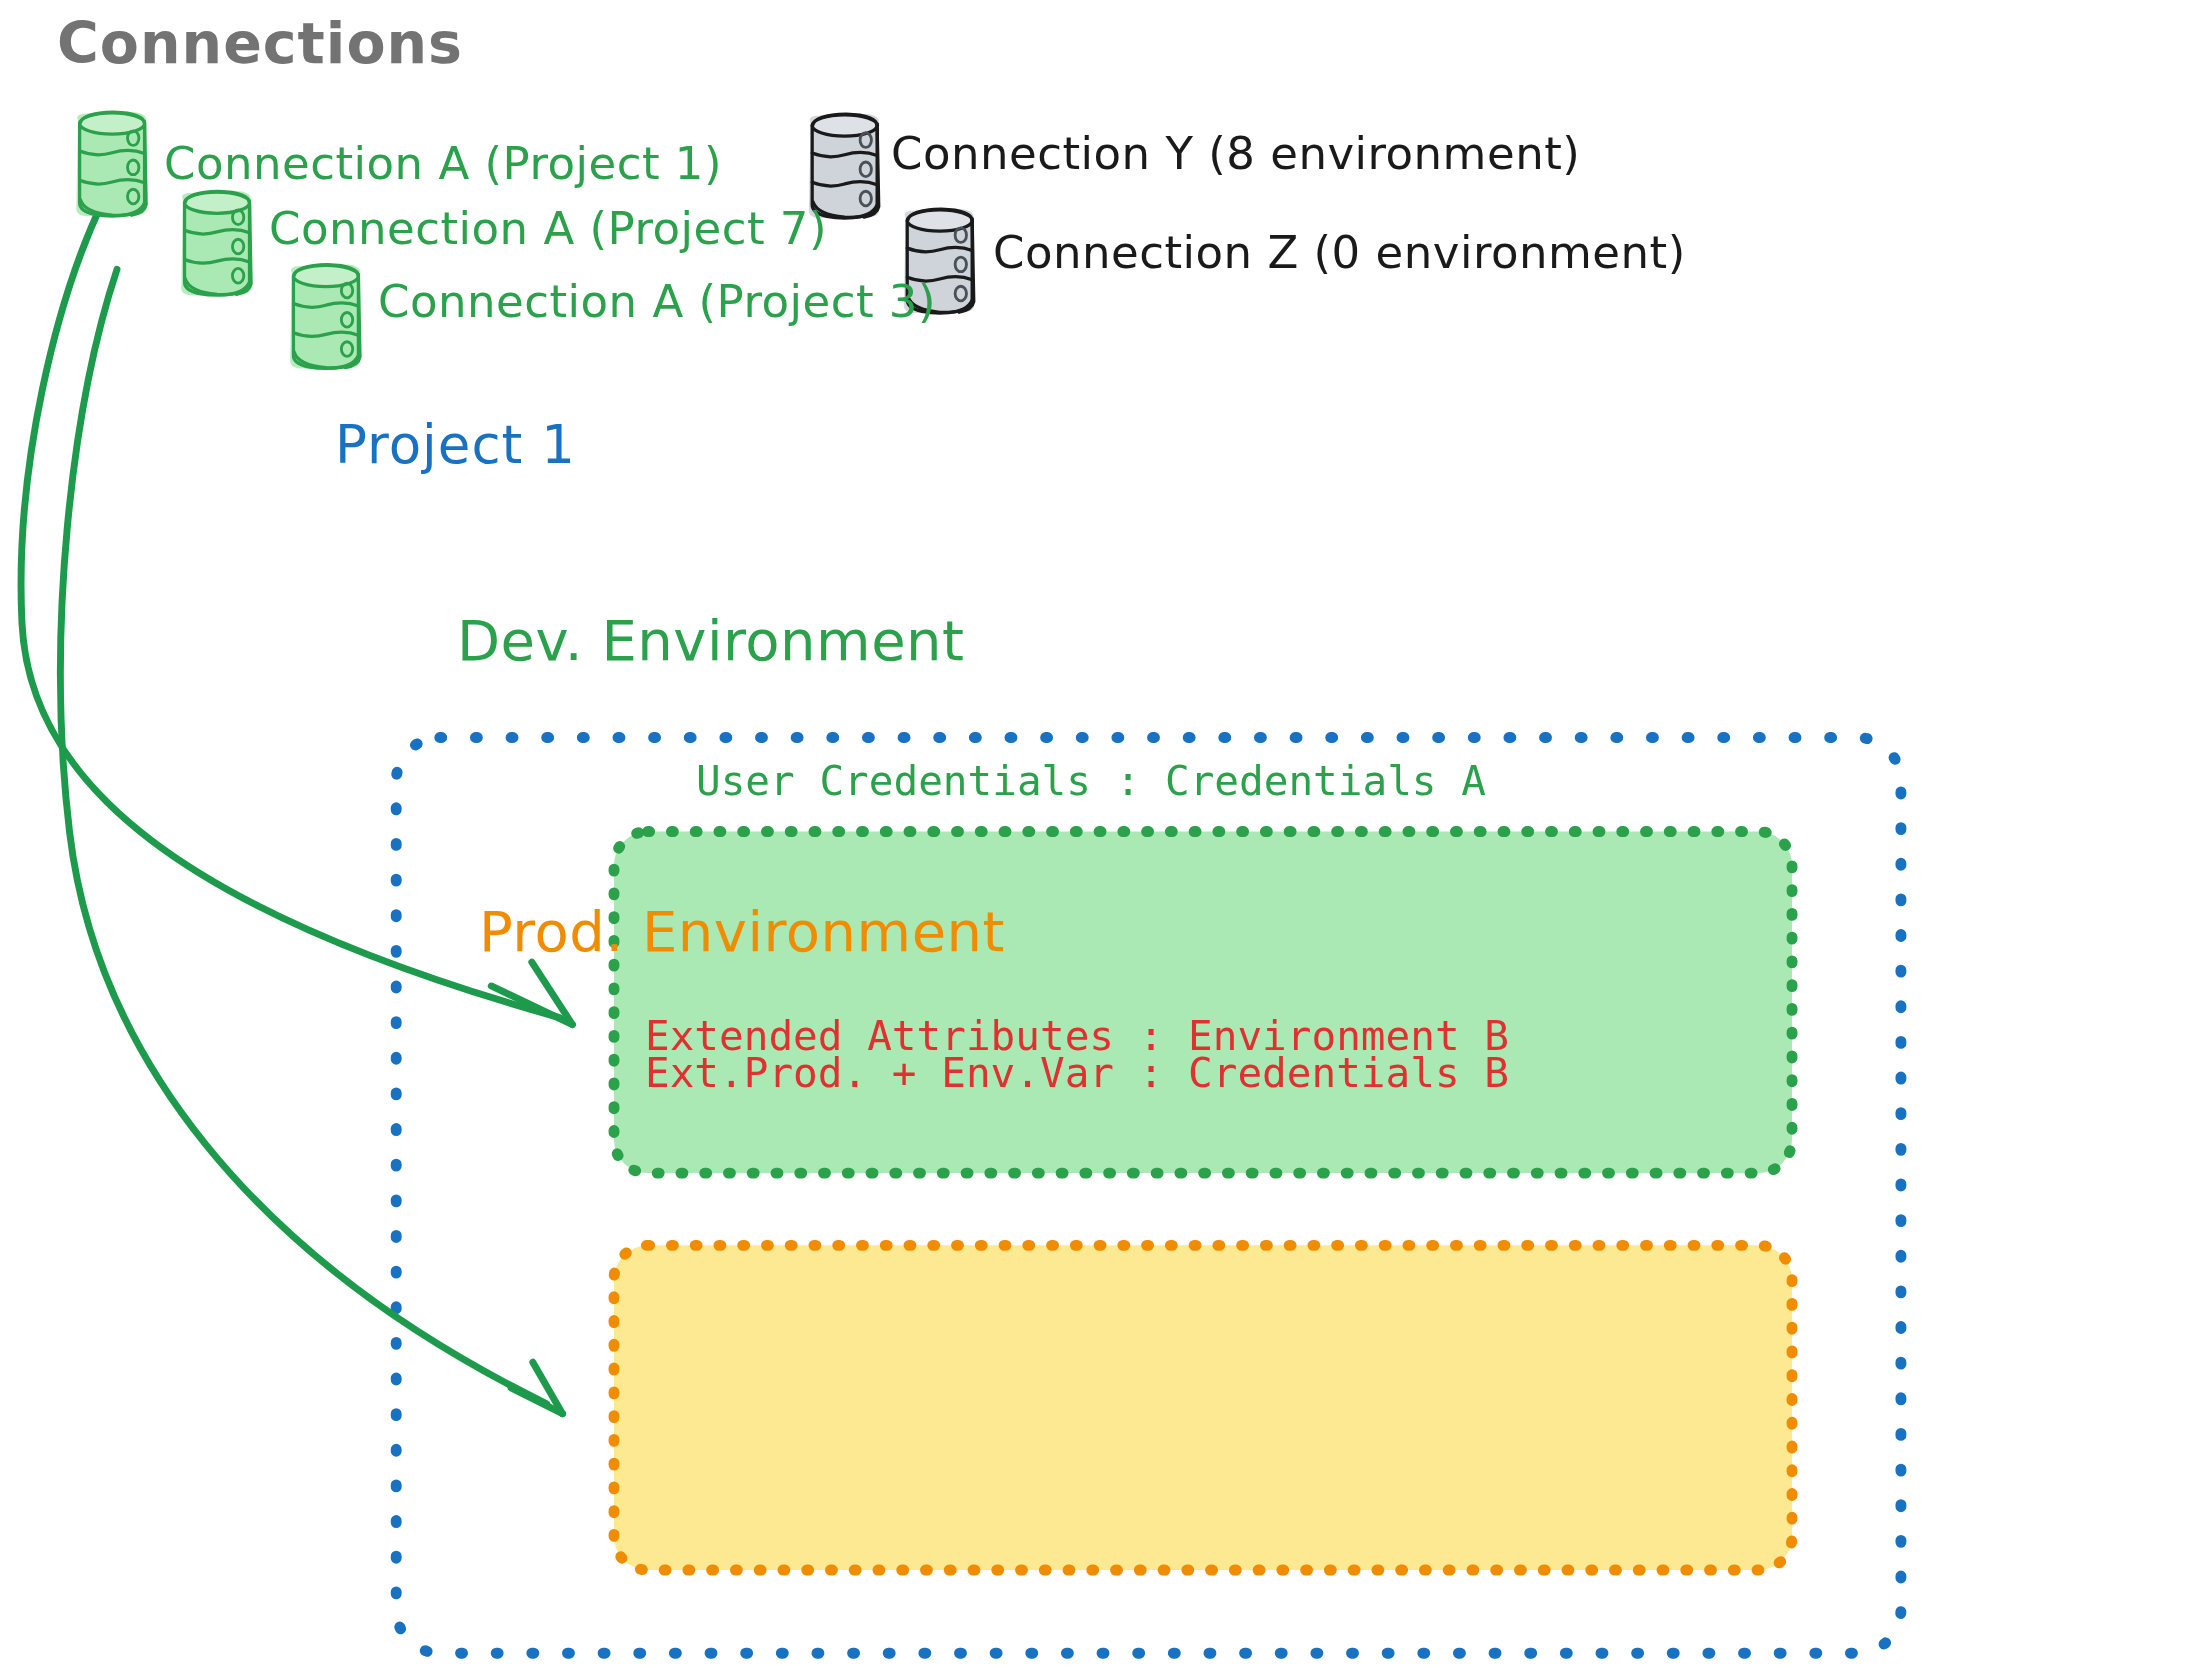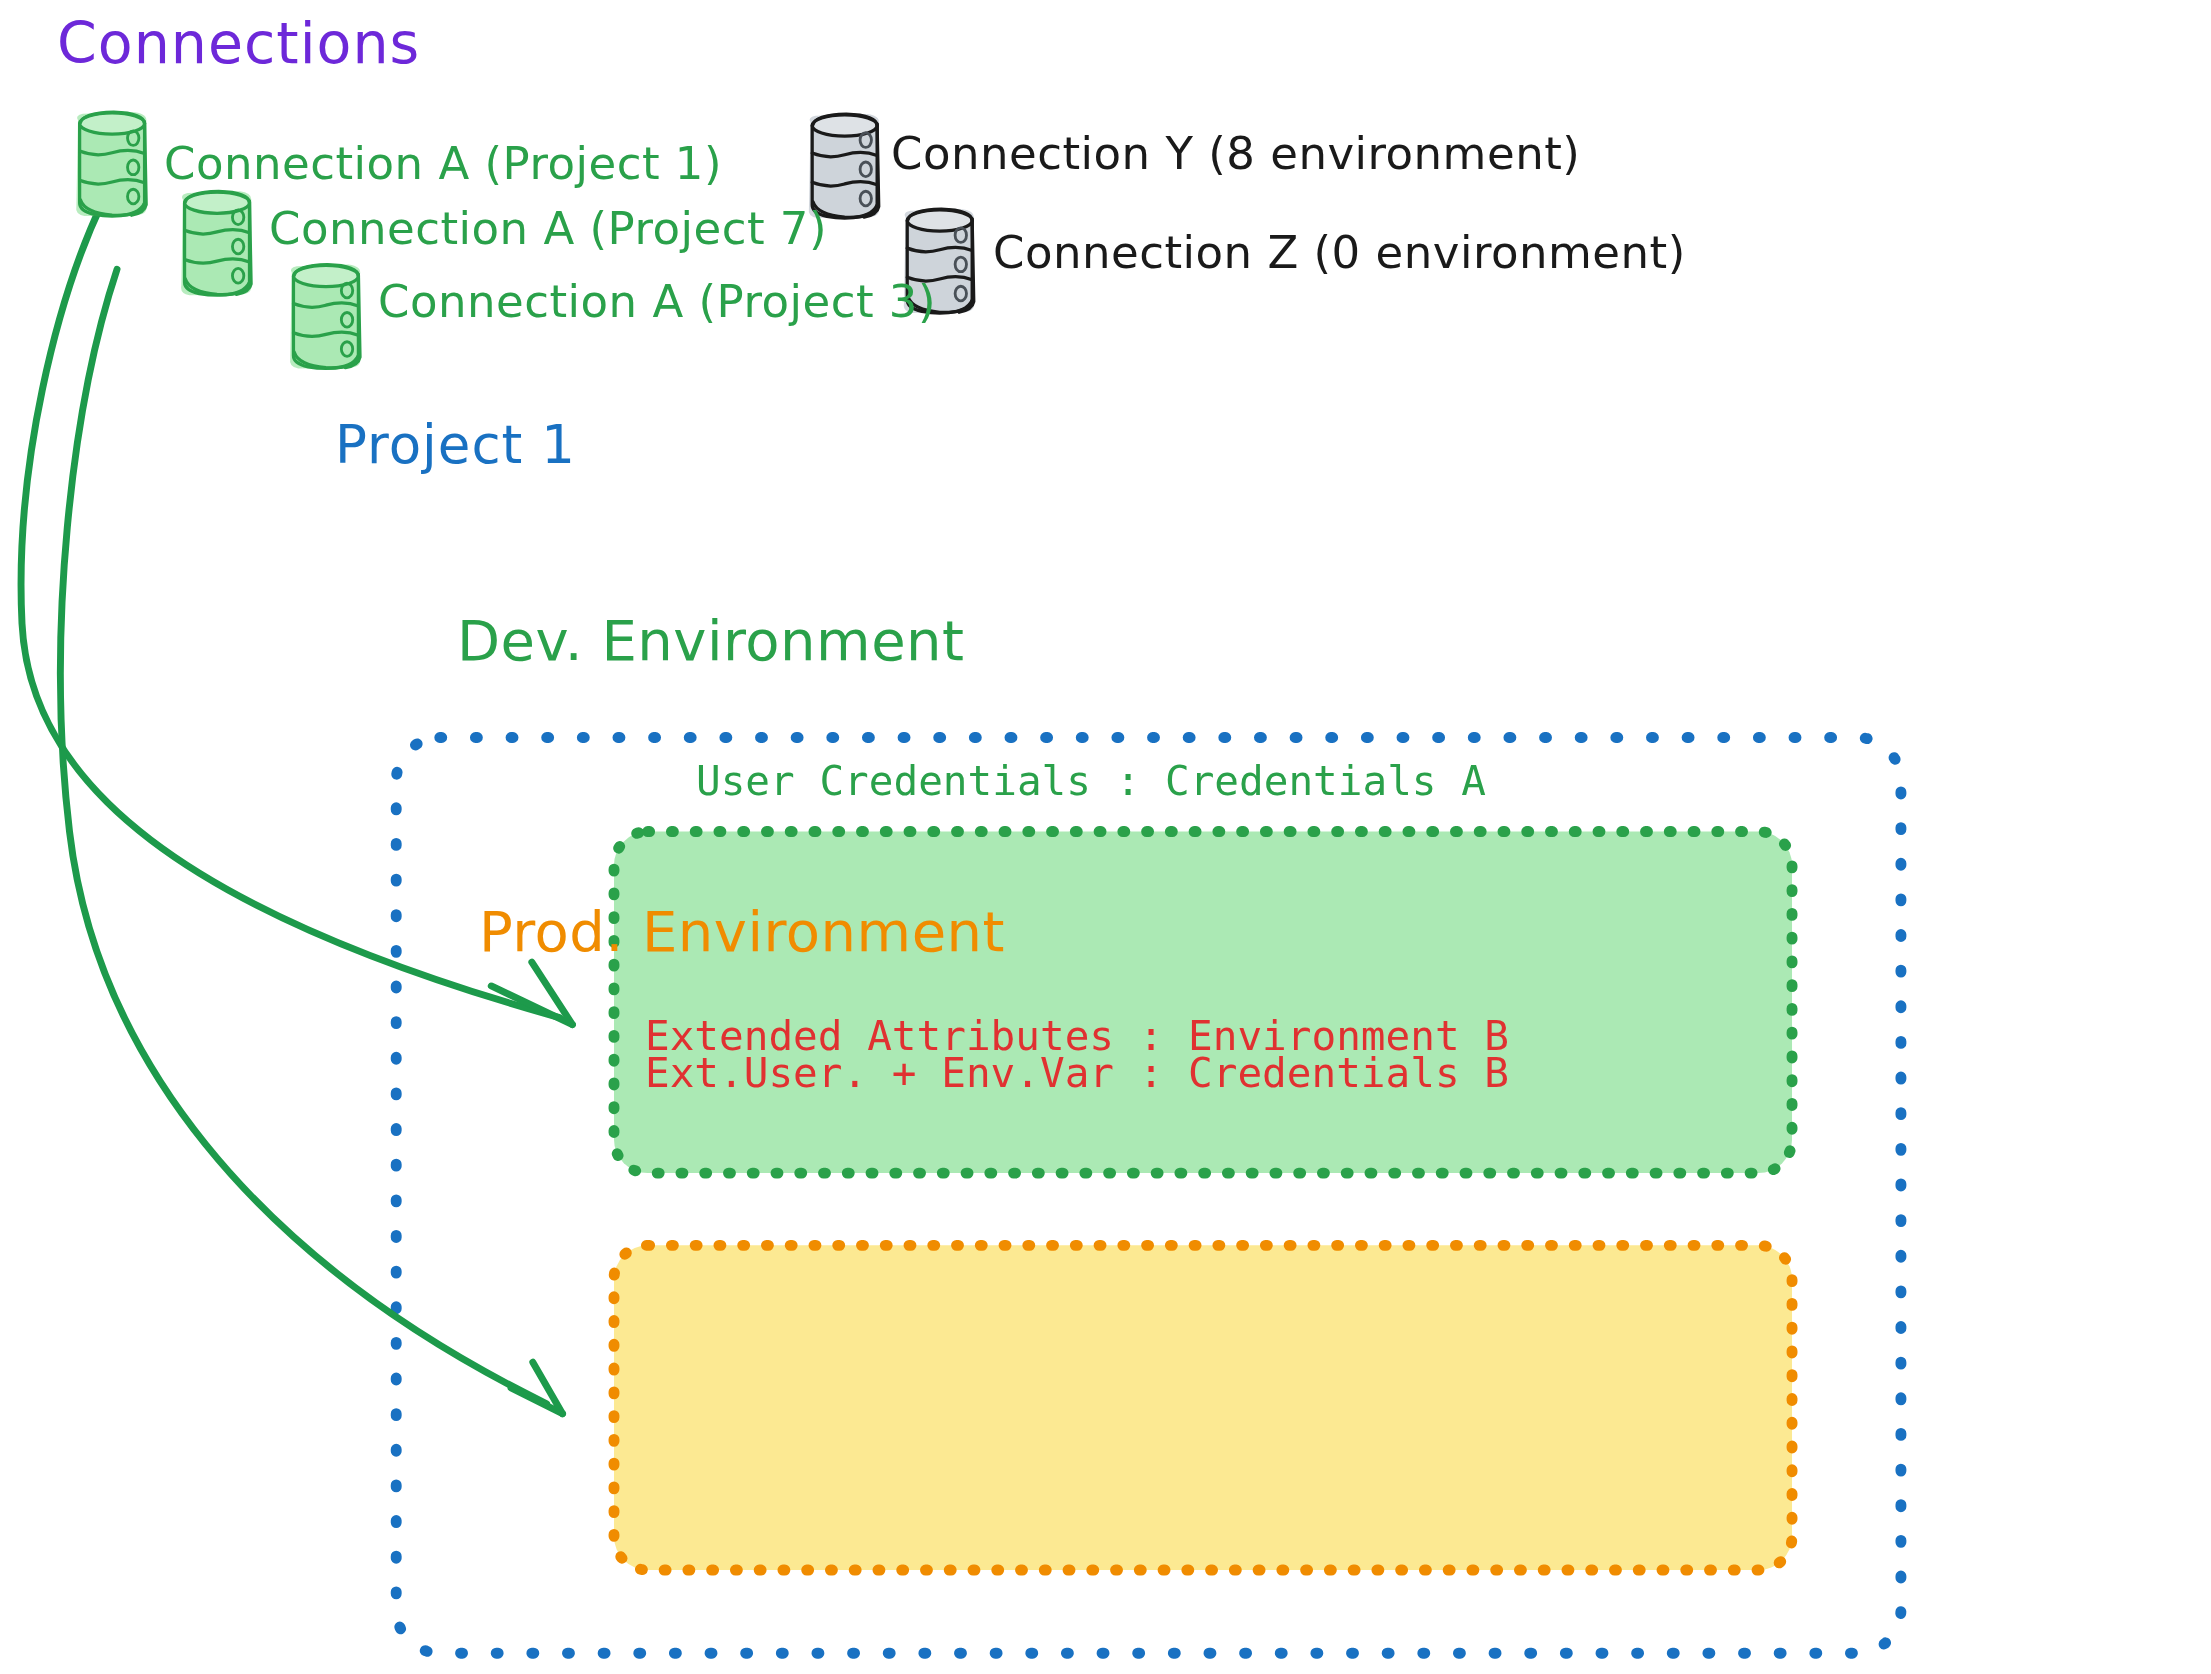--- a/index.html
+++ b/index.html
@@ -24,22 +24,22 @@
   }
   .txt {
     position: absolute;
     white-space: nowrap;
     font-family: "DejaVu Sans", sans-serif;
   }
   .title-connections {
     left: 57px;
     top: 10px;
     font-size: 57px;
-    color: #6d28d9;
-    font-weight: 400;
+    color: #737373;
+    font-weight: 700;
     letter-spacing: 1px;
   }
   .green-label {
     font-size: 45px;
     color: #2aa14a;
     letter-spacing: 0.5px;
   }
   .gray-label {
     font-size: 45px;
     color: #1a1a1a;
@@ -190,16 +190,16 @@
   <div class="txt project-title">Project 1</div>
 
   <div class="txt env-title dev-title">Dev. Environment</div>
 
   <div class="txt mono-line dev-cred">User Credentials : Credentials A</div>
 
   <div class="txt env-title prod-title">Prod. Environment</div>
 
   <div class="txt mono-line prod-line1">Extended Attributes : Environment B</div>
 
-  <div class="txt mono-line prod-line2">Ext.User. + Env.Var : Credentials B</div>
+  <div class="txt mono-line prod-line2">Ext.Prod. + Env.Var : Credentials B</div>
 
 </div>
 
 
 </body></html>

